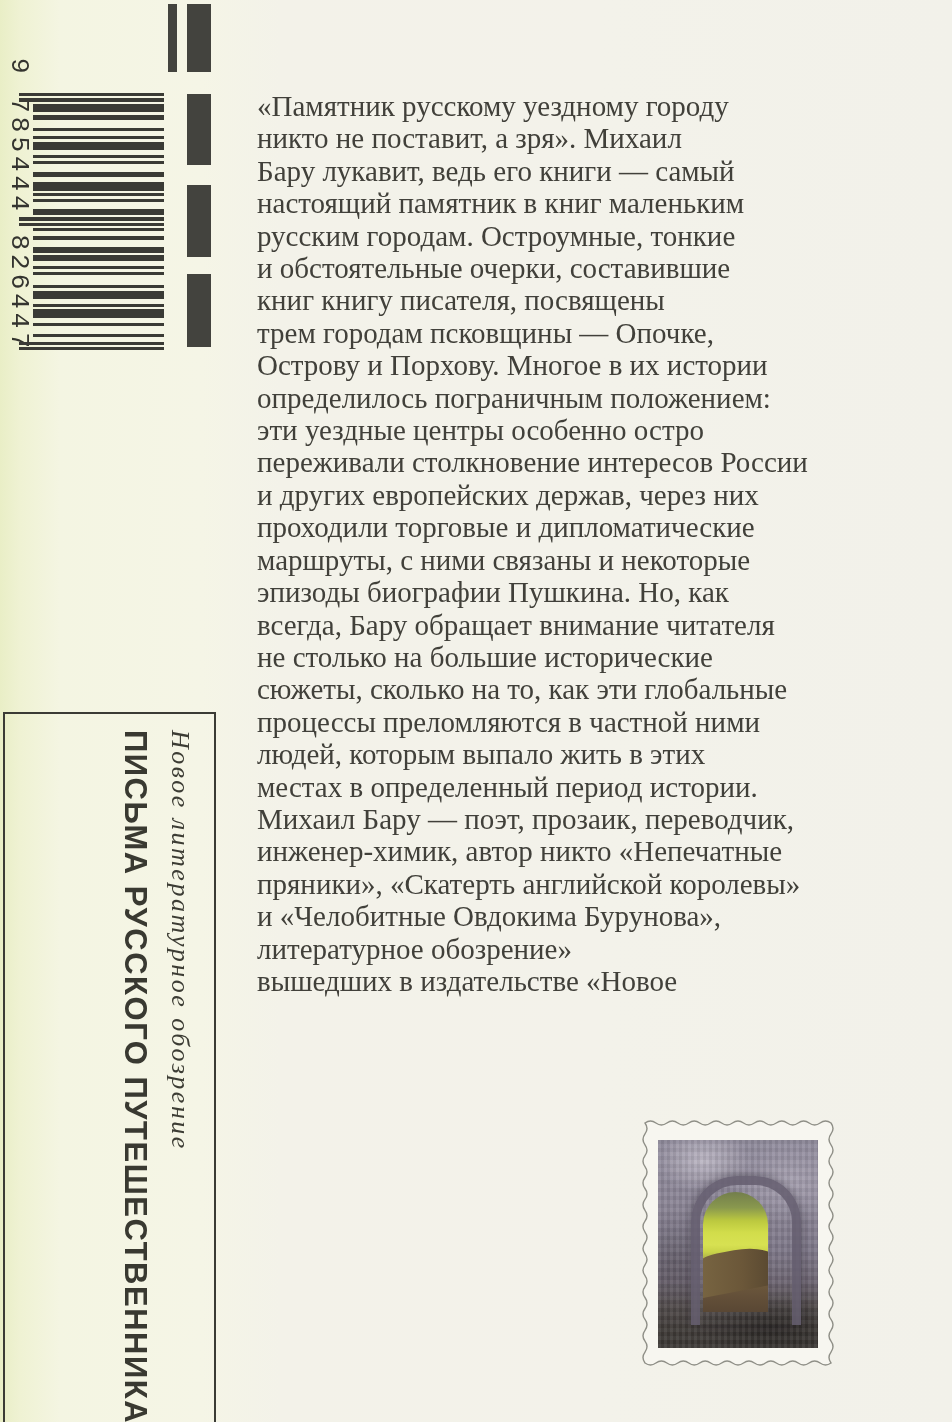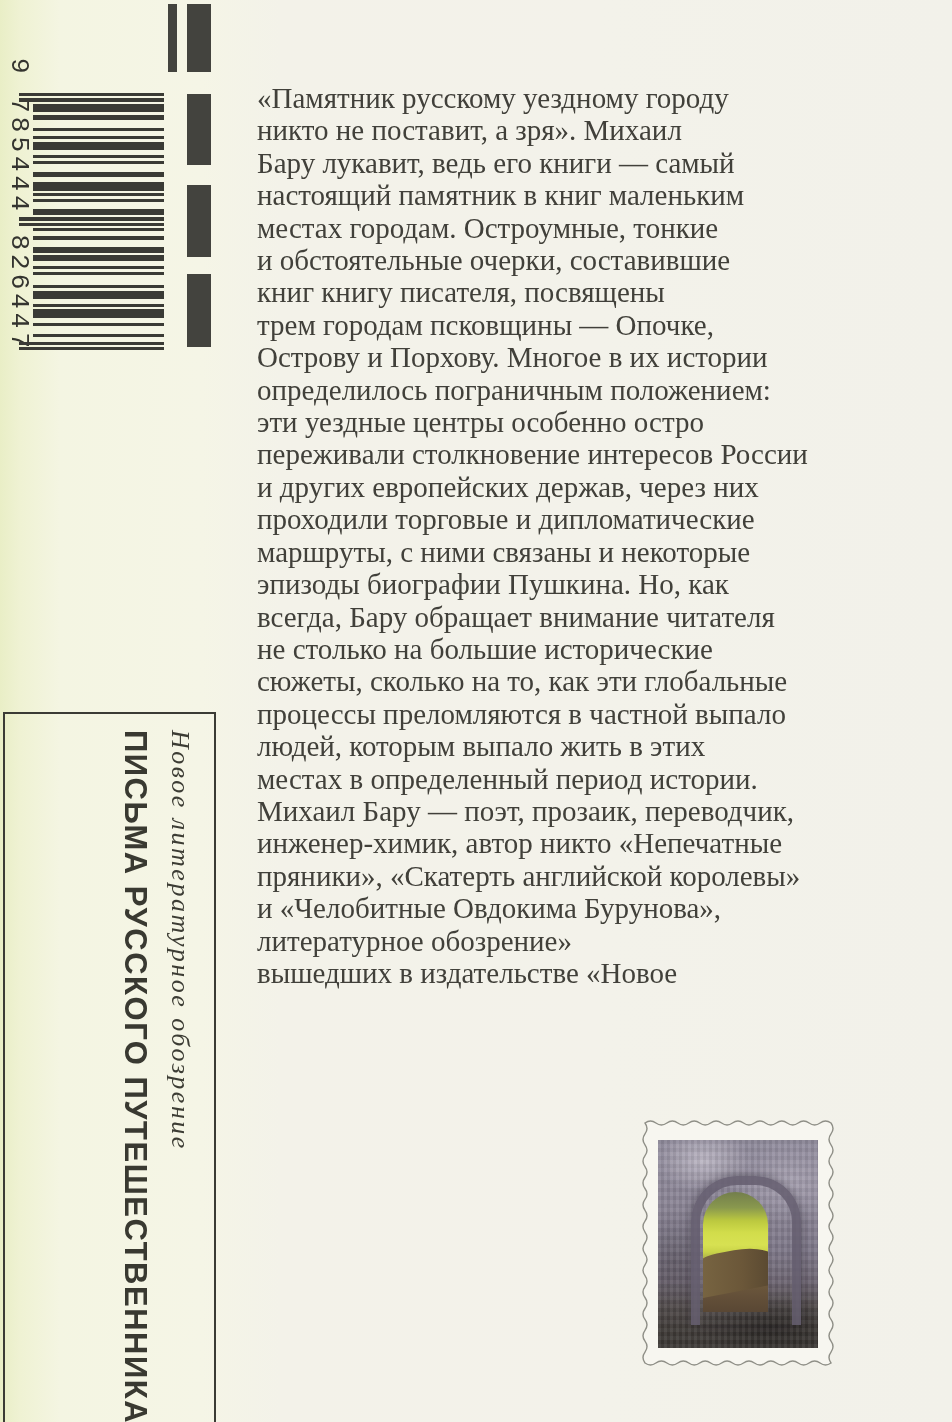--- a/index.html
+++ b/index.html
@@ -22,21 +22,21 @@
     position:absolute;left:4px;top:8px;height:300px;
     writing-mode:vertical-rl;
     font-family:"Liberation Mono", monospace;
     font-size:26px;letter-spacing:4px;color:#34342f;white-space:nowrap;
   }
   .bars{position:absolute;left:33px;top:43px;width:131px;height:257px;}
   .bcbar{position:absolute;left:0;width:131px;background:#3a3a35;}
   .bcbar.guard{left:-14px;width:145px;}
   
   .annotation{
-    position:absolute;left:257px;top:82px;width:670px;
+    position:absolute;left:257px;top:90px;width:670px;
     font-size:29px;line-height:32.4px;color:#41403a;white-space:nowrap;
   }
   
   .spine{
     position:absolute;left:3px;top:712px;width:209px;height:720px;
     border:2px solid #3b3b35;background:transparent;
   }
   .spine-inner{
     position:absolute;left:103px;top:16px;height:700px;width:92px;
     writing-mode:vertical-rl;white-space:nowrap;
@@ -131,36 +131,36 @@
   <div class="blk b1"></div>
   <div class="blk b2"></div>
   <div class="blk b3"></div>
 
   <div class="annotation">
 
   <div class="line">«Памятник русскому уездному городу</div>
       <div class="line">никто не поставит, а зря». Михаил</div>
       <div class="line">Бару лукавит, ведь его книги — самый</div>
       <div class="line">настоящий памятник в книг маленьким</div>
-      <div class="line">местах городам. Остроумные, тонкие</div>
+      <div class="line">русским городам. Остроумные, тонкие</div>
       <div class="line">и обстоятельные очерки, составившие</div>
       <div class="line">книг книгу писателя, посвящены</div>
       <div class="line">трем городам псковщины — Опочке,</div>
       <div class="line">Острову и Порхову. Многое в их истории</div>
       <div class="line">определилось пограничным положением:</div>
       <div class="line">эти уездные центры особенно остро</div>
       <div class="line">переживали столкновение интересов России</div>
       <div class="line">и других европейских держав, через них</div>
       <div class="line">проходили торговые и дипломатические</div>
       <div class="line">маршруты, с ними связаны и некоторые</div>
       <div class="line">эпизоды биографии Пушкина. Но, как</div>
       <div class="line">всегда, Бару обращает внимание читателя</div>
       <div class="line">не столько на большие исторические</div>
       <div class="line">сюжеты, сколько на то, как эти глобальные</div>
-      <div class="line">процессы преломляются в частной выпало</div>
+      <div class="line">процессы преломляются в частной ними</div>
       <div class="line">людей, которым выпало жить в этих</div>
       <div class="line">местах в определенный период истории.</div>
       <div class="line">Михаил Бару — поэт, прозаик, переводчик,</div>
       <div class="line">инженер-химик, автор никто «Непечатные</div>
       <div class="line">пряники», «Скатерть английской королевы»</div>
       <div class="line">и «Челобитные Овдокима Бурунова»,</div>
       <div class="line">литературное обозрение»</div>
       <div class="line">вышедших в издательстве «Новое</div>
     </div>
 

